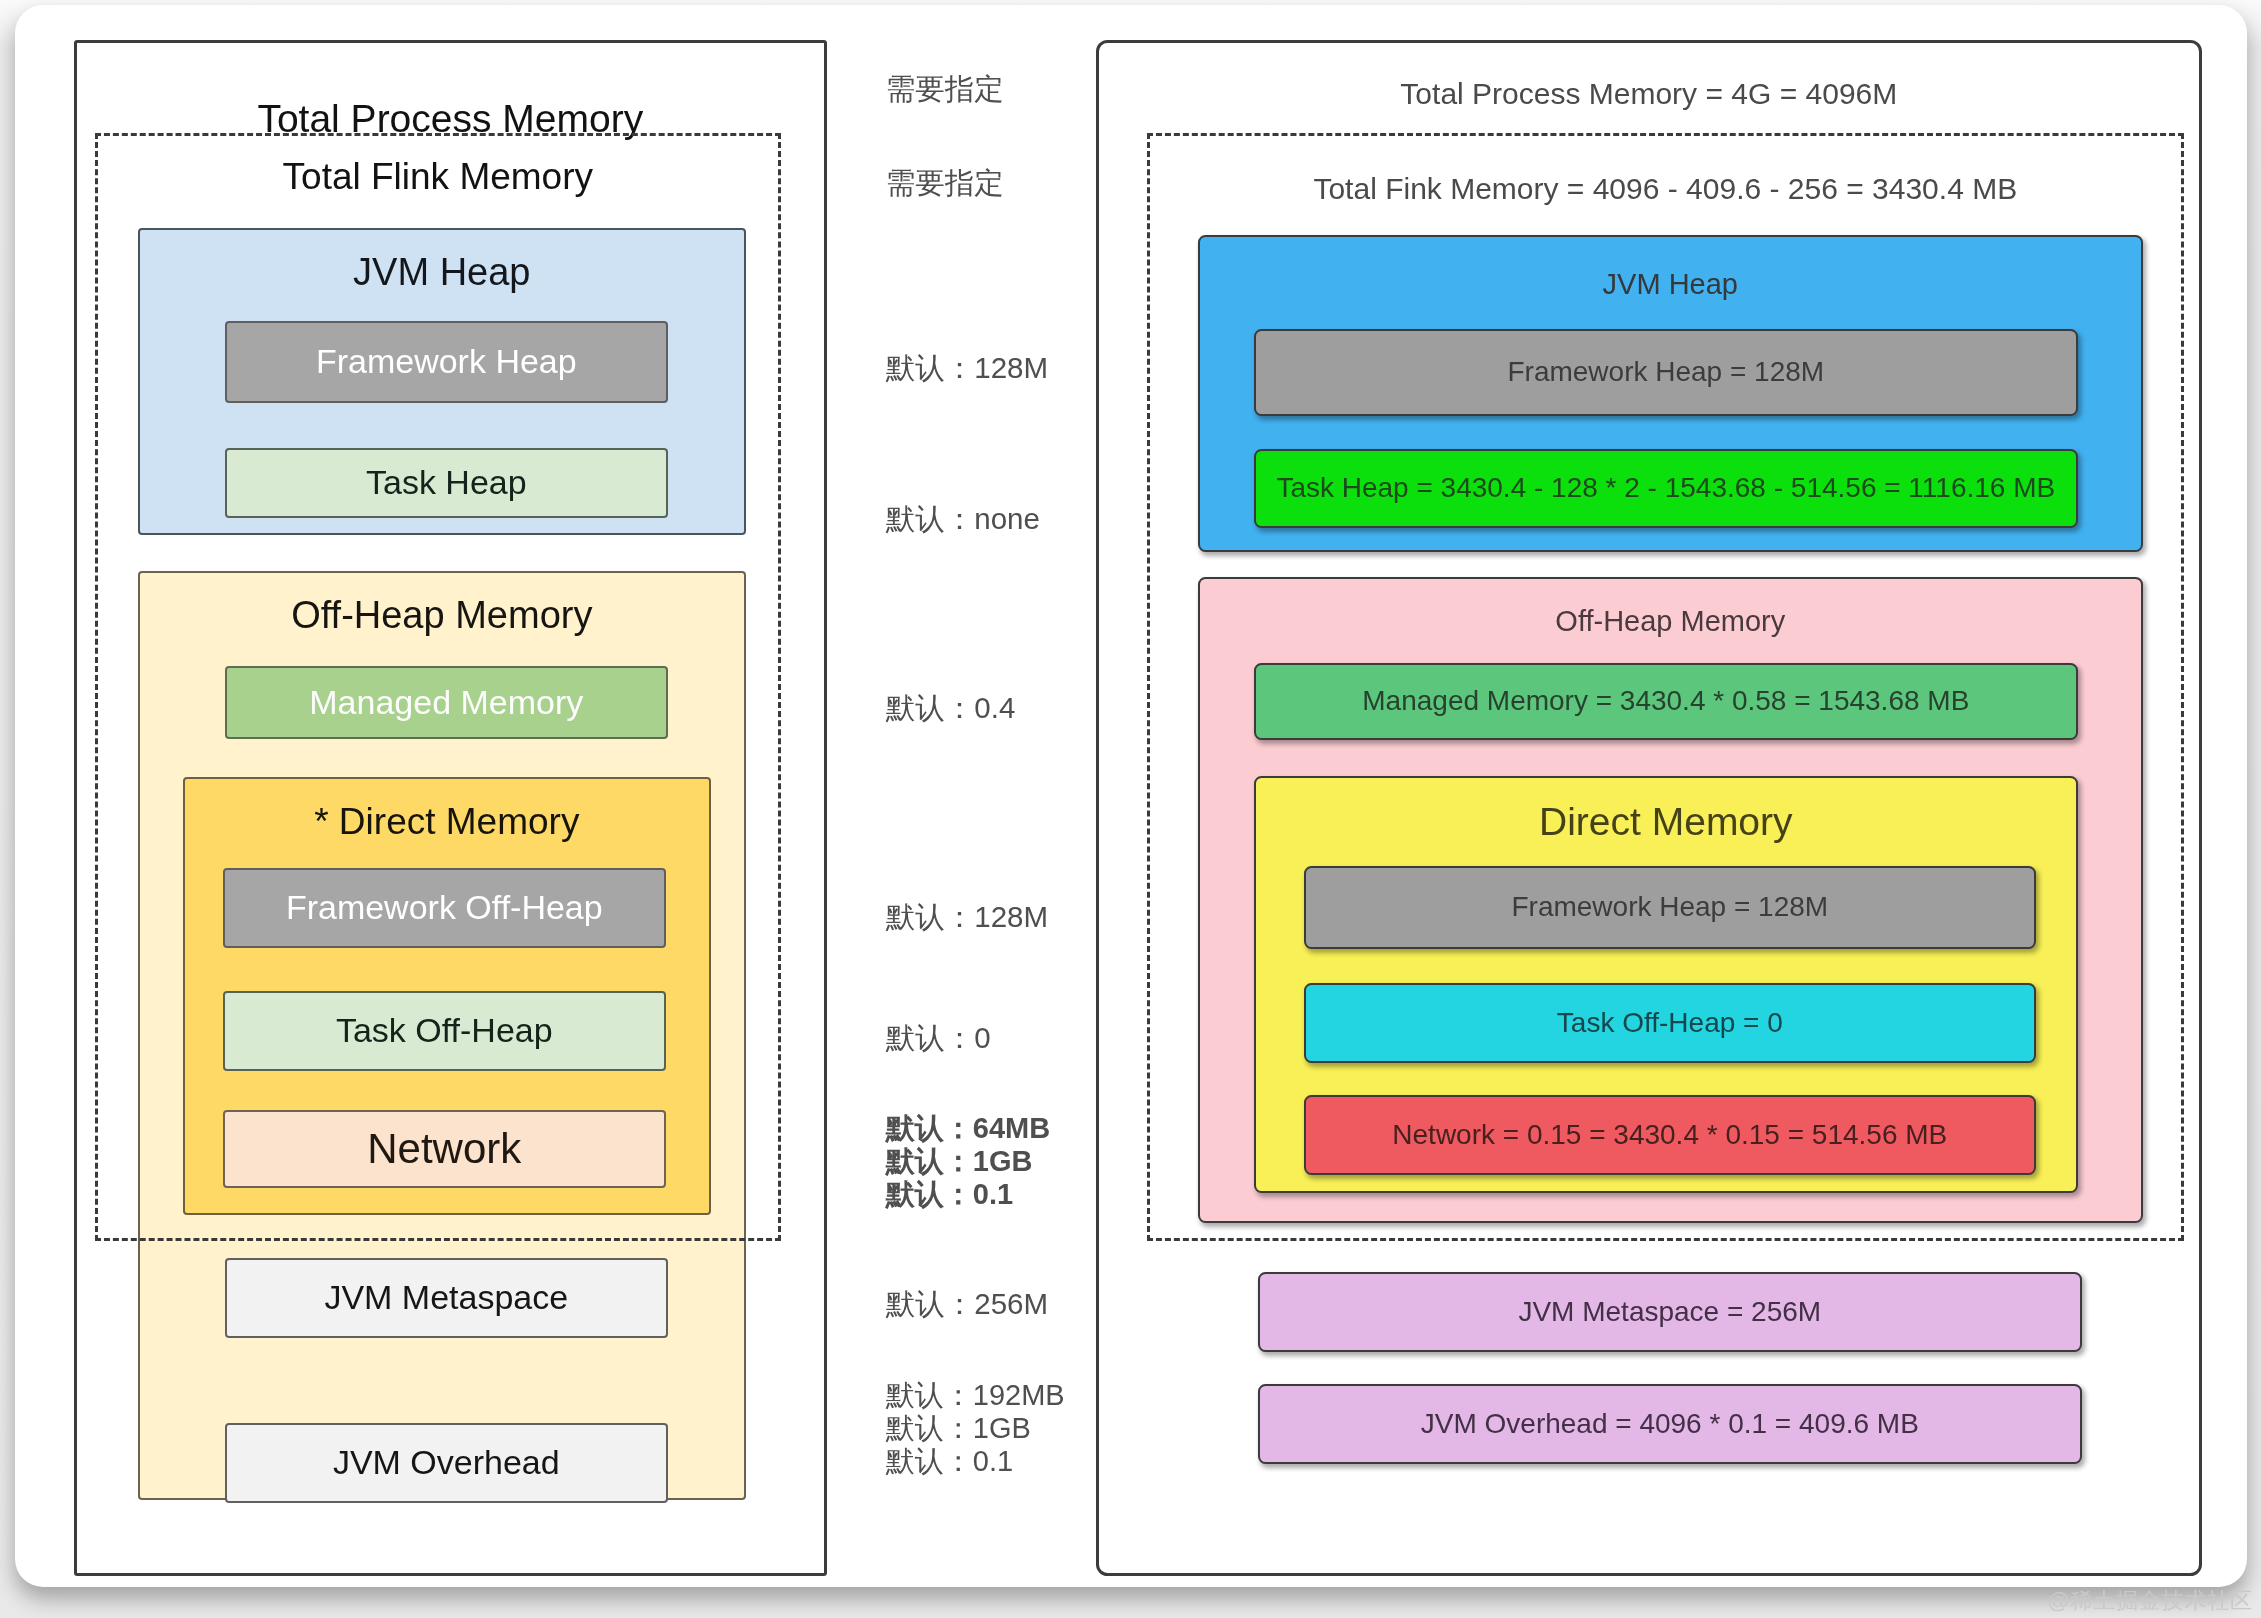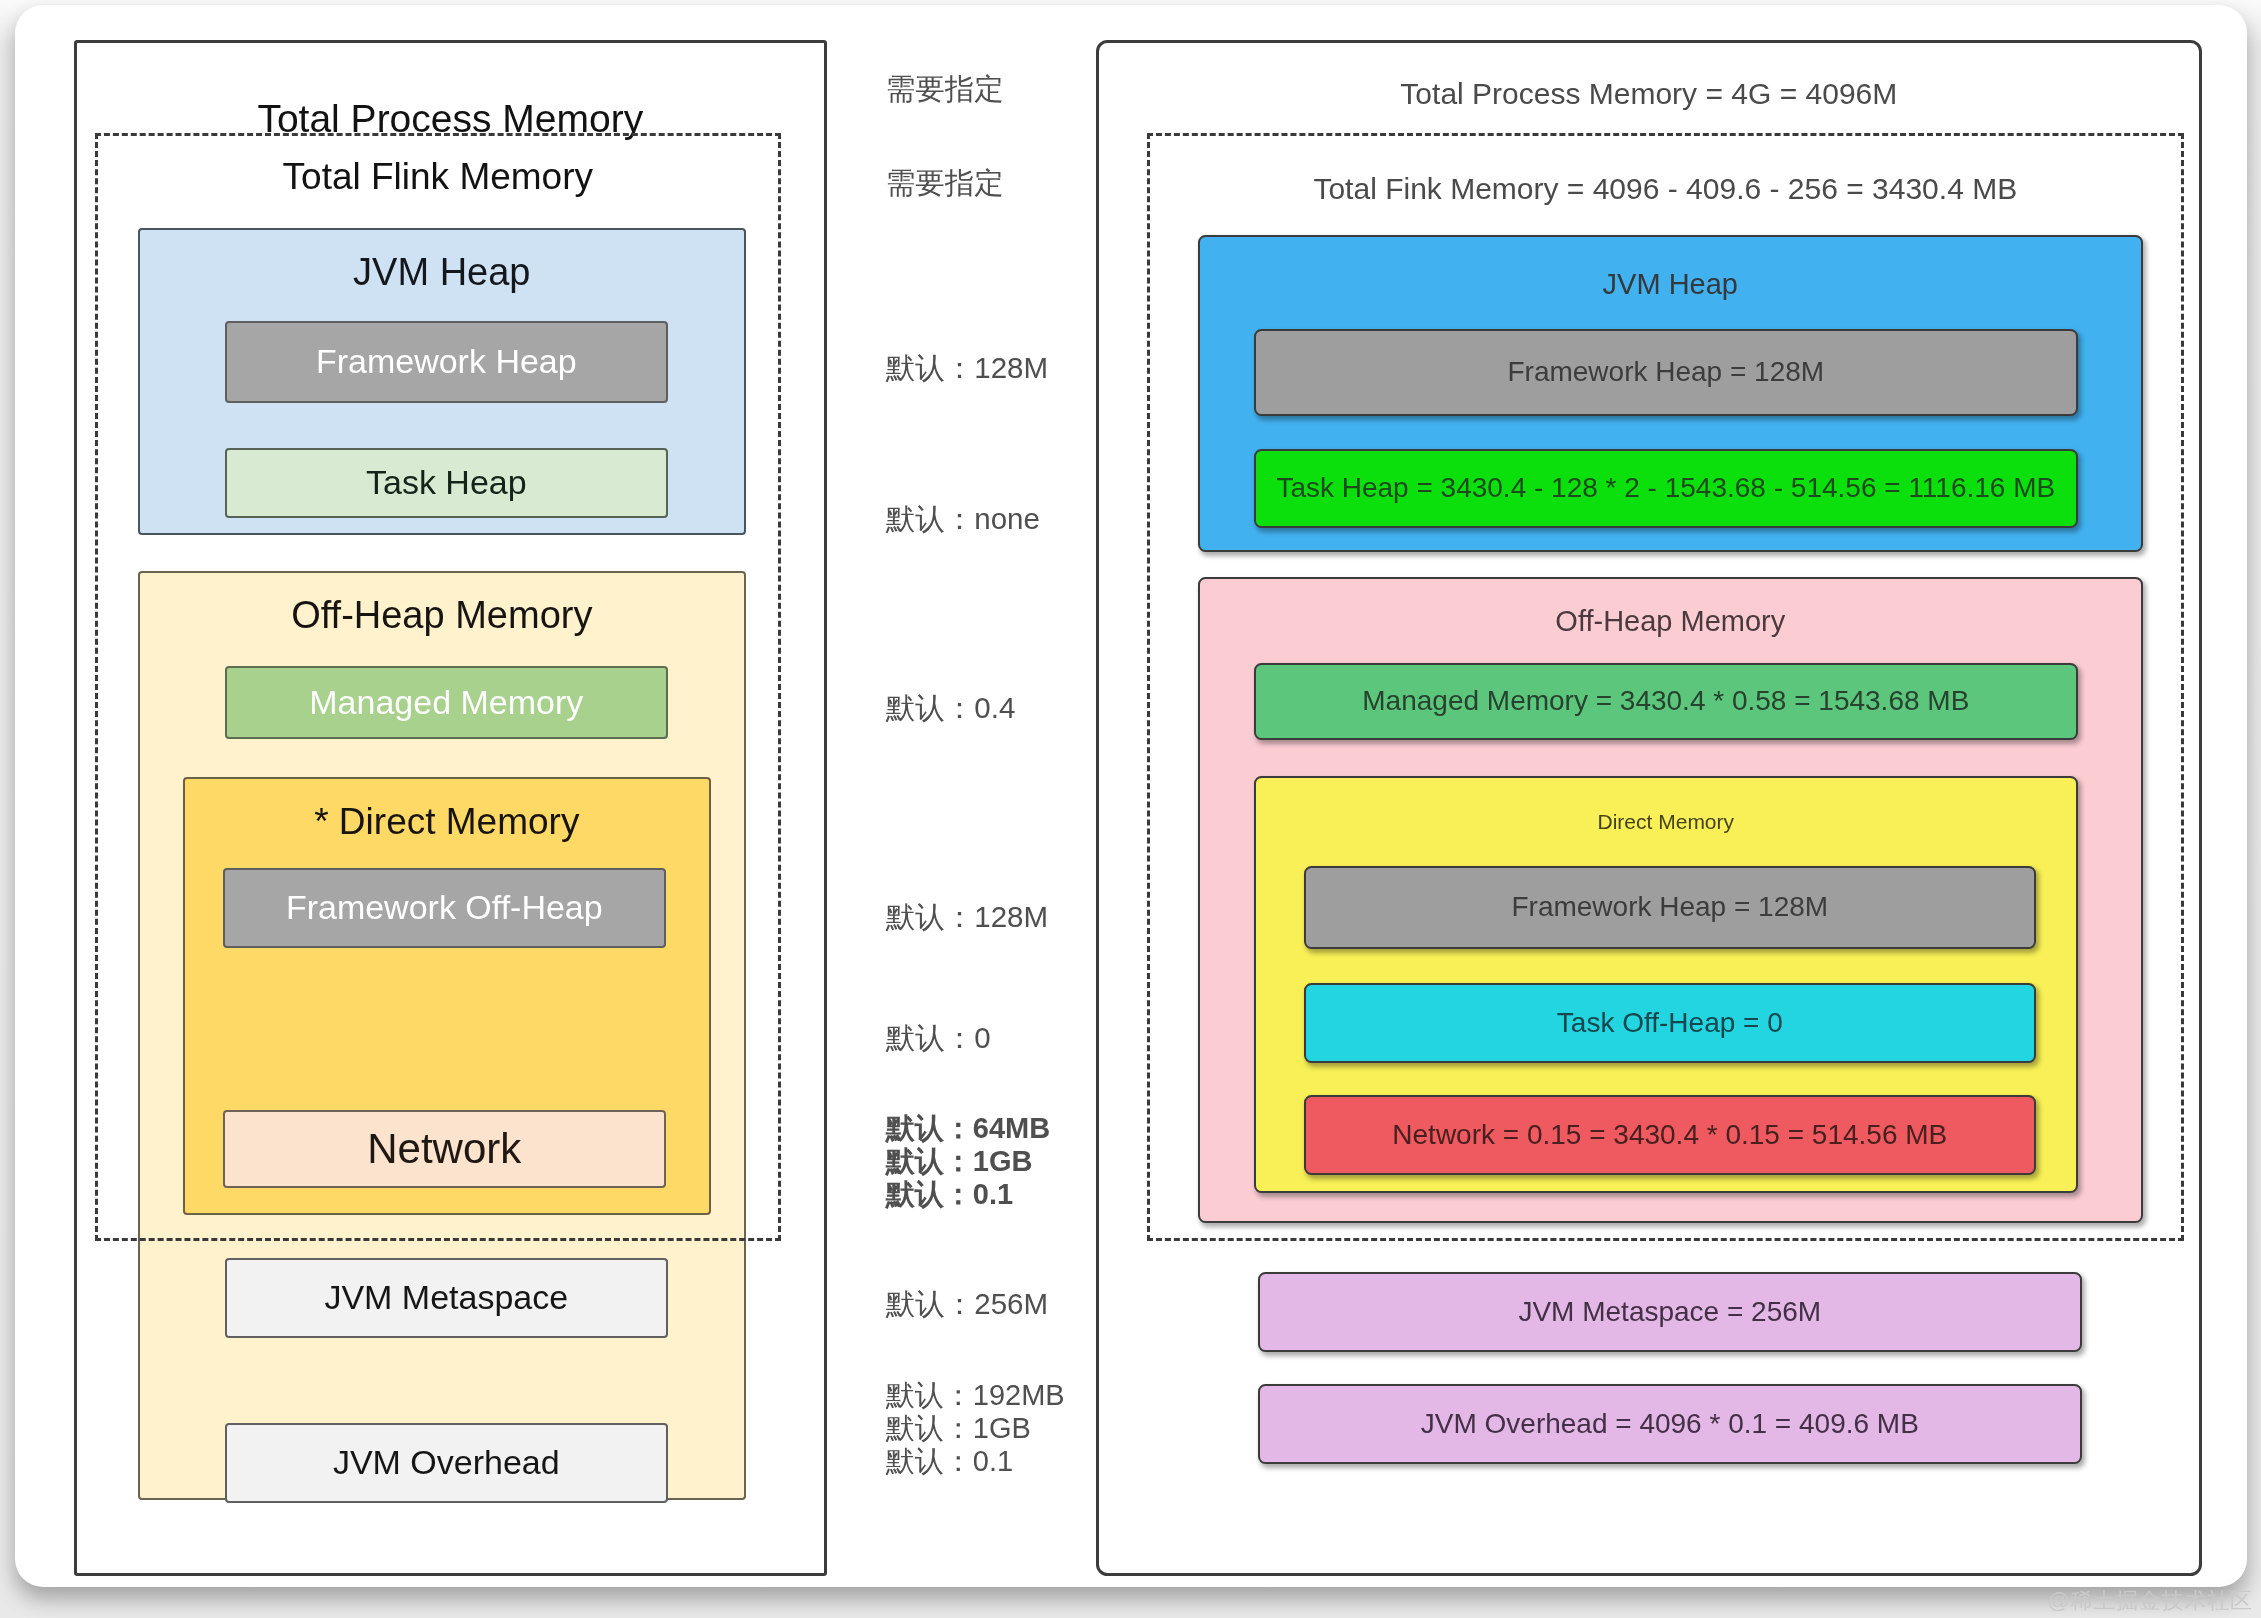--- a/index.html
+++ b/index.html
@@ -71,21 +71,21 @@
   .rbox { border-width: 2.5px; border-radius: 7.4px; box-shadow: 2.5px 3.3px 4.9px rgba(0,0,0,.33); border-color: #3b3b3b; }
   .rp-blue { left: 99px; top: 192px; width: 945px; height: 317px; background: var(--right-blue); }
   .rp-blue-title { top: 29.5px; font-size: 29px; line-height: 36px; color: #33393d; }
   .rp-gray  { left: 54px; top: 92px; width: 824px; height: 87px; background: var(--right-gray); color: #3c3c3c; font-size: 28px; }
   .rp-lime  { left: 54px; top: 212px; width: 824px; height: 79px;  background: var(--right-lime); color: #1c4a1c; font-size: 28px; }
 
   .rp-pink { left: 99px; top: 534px; width: 945px; height: 646px; background: var(--right-pink); }
   .rp-pink-title { top: 24.6px; font-size: 29px; line-height: 36px; color: #4b3a3d; }
   .rp-green  { left: 54px; top: 84px; width: 824px; height: 77px; background: var(--right-green); color: #27422e; font-size: 28px; }
   .rp-yellow { left: 54px; top: 197px; width: 824px; height: 417px; background: var(--right-yellow); }
-  .rp-yellow-title { top: 26px; font-size: 21px; line-height: 36px; color: #45421a; }
+  .rp-yellow-title { top: 26px; font-size: 39px; line-height: 36px; color: #45421a; }
   .rp-gray2 { left: 48px; top: 88px; width: 732px; height: 83px; background: var(--right-gray); color: #3c3c3c; font-size: 28px; }
   .rp-cyan  { left: 48px; top: 205px; width: 732px; height: 80px;  background: var(--right-cyan); color: #15474c; font-size: 28px; }
   .rp-red   { left: 48px; top: 317px; width: 732px; height: 80px;  background: var(--right-red); color: #47201f; font-size: 28px; }
 
   .rp-metaspace { left: 159px; top: 1229px; width: 824px; height: 80px; background: var(--right-purple); color: #433046; font-size: 28px; }
   .rp-overhead  { left: 159px; top: 1341px; width: 824px; height: 80px; background: var(--right-purple); color: #433046; font-size: 28px; }
 
   .watermark {
     position: absolute; right: 8.2px; bottom: 1.6px;
     font-size: 22px; color: #c9c9c9; letter-spacing: 0.8px;
@@ -118,20 +118,21 @@
 
   <div class="panel left-panel">
     <div class="abs ctr lp-title">Total Process Memory</div>
 
     <div class="box titled lp-cream">
       <div class="box-title lp-cream-title">Off-Heap Memory</div>
       <div class="box lp-managed">Managed Memory</div>
       <div class="box titled lp-direct">
         <div class="box-title lp-direct-title">* Direct Memory</div>
         <div class="box lp-fw-offheap">Framework Off-Heap</div>
+        <div class="box lp-task-offheap">Task Off-Heap</div>
         <div class="box lp-network">Network</div>
       </div>
       <div class="box lp-metaspace">JVM Metaspace</div>
       <div class="box lp-overhead">JVM Overhead</div>
     </div>
 
     <div class="box titled lp-blue">
       <div class="box-title lp-blue-title">JVM Heap</div>
       <div class="box lp-fw-heap">Framework Heap</div>
       <div class="box lp-task-heap">Task Heap</div>

